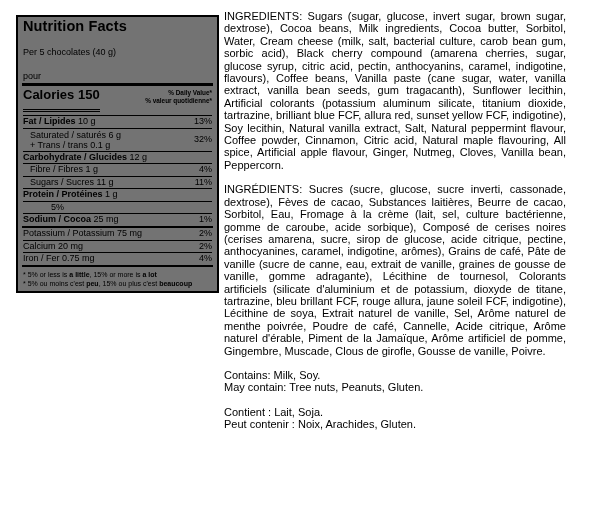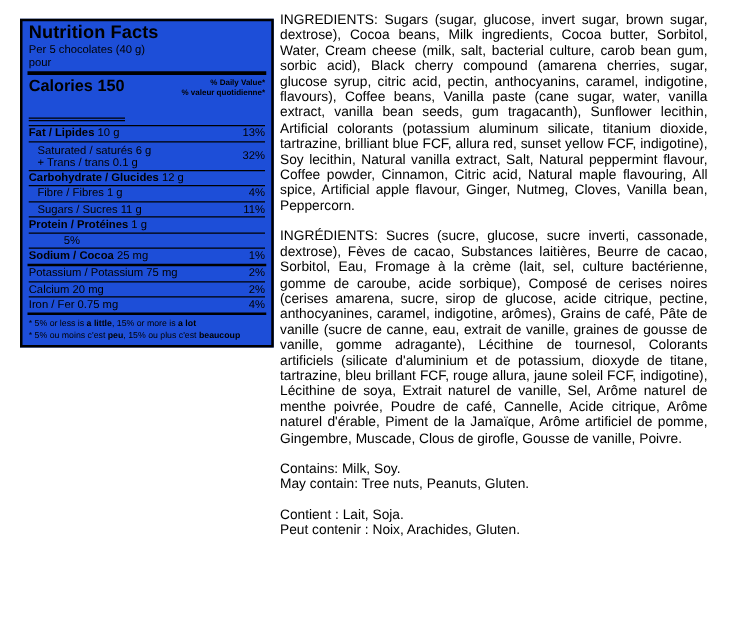--- a/index.html
+++ b/index.html
@@ -5,29 +5,29 @@
   html,body{margin:0;padding:0;background:#ffffff;}
   body{
     width:600px;height:509px;position:relative;overflow:hidden;
     font-family:"Liberation Sans","DejaVu Sans",sans-serif;color:#000;
     -webkit-font-smoothing:antialiased;
   }
 
   
   .nft{
     position:absolute;left:16px;top:15px;width:203px;
-    border:2px solid #000;background:#1d4ed8;box-sizing:border-box;
+    border:2px solid #000;background:#737373;box-sizing:border-box;
     padding:2px 5px 3px 5px;
   }
   .nft-title{font-size:14.5px;font-weight:bold;line-height:14px;letter-spacing:.1px;}
-  .nft-serving{font-size:9px;line-height:10px;margin-top:1px;}
+  .nft-serving{font-size:9px;line-height:10px;margin-top:14px;}
   .bar{background:#000;height:3px;margin:2px -1px 0 -1px;}
   .bar.mid{height:2.5px;margin:0 -1px;}
   .cal-row{display:flex;justify-content:space-between;align-items:flex-start;padding:2px 0 3px 0;}
-  .cal-text{font-size:13px;font-weight:bold;line-height:13px;border-bottom:3px double #000;padding-bottom:19px;}
+  .cal-text{font-size:13px;font-weight:bold;line-height:13px;border-bottom:3px double #000;padding-bottom:8px;}
   .cal-text .cal-val{font-weight:bold;}
   .dv-head{font-size:6.4px;font-weight:bold;text-align:right;line-height:7.5px;padding-top:1px;}
   .rule{border-top:1px solid #000;height:0;}
 
   .row{
     display:flex;justify-content:space-between;align-items:flex-end;
     font-size:9px;line-height:9.5px;padding:1px 0;border-bottom:1px solid #000;
   }
   .row.noline{border-bottom:none;}
   .row .nm{white-space:nowrap;}

